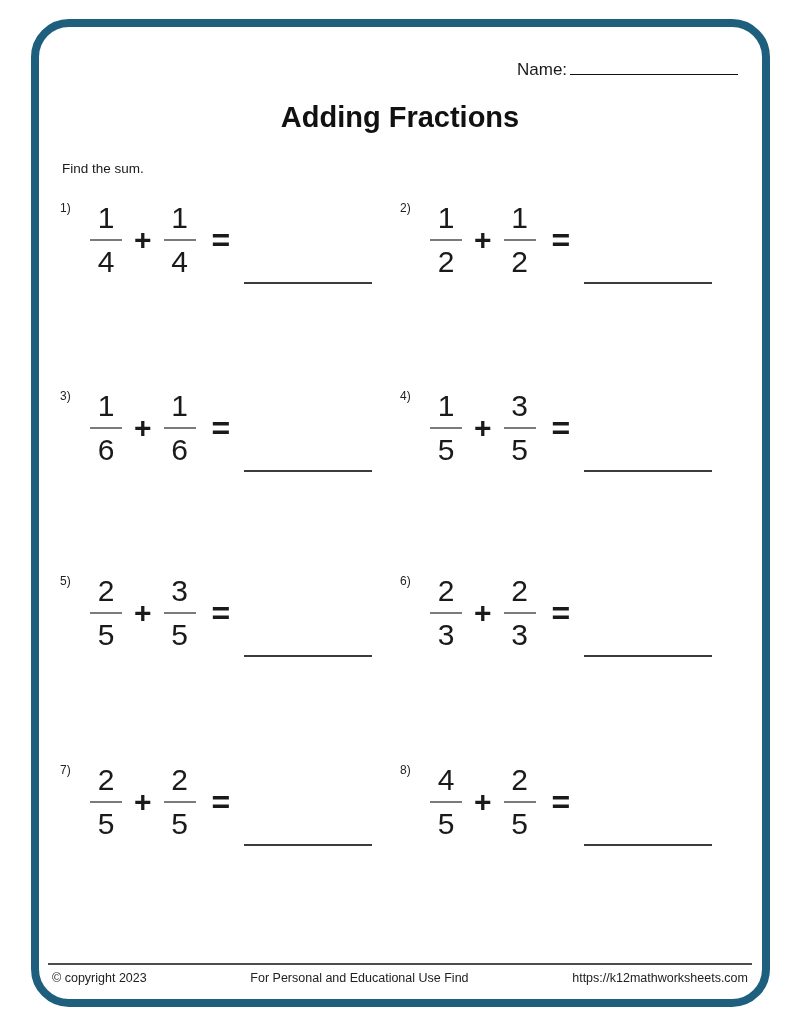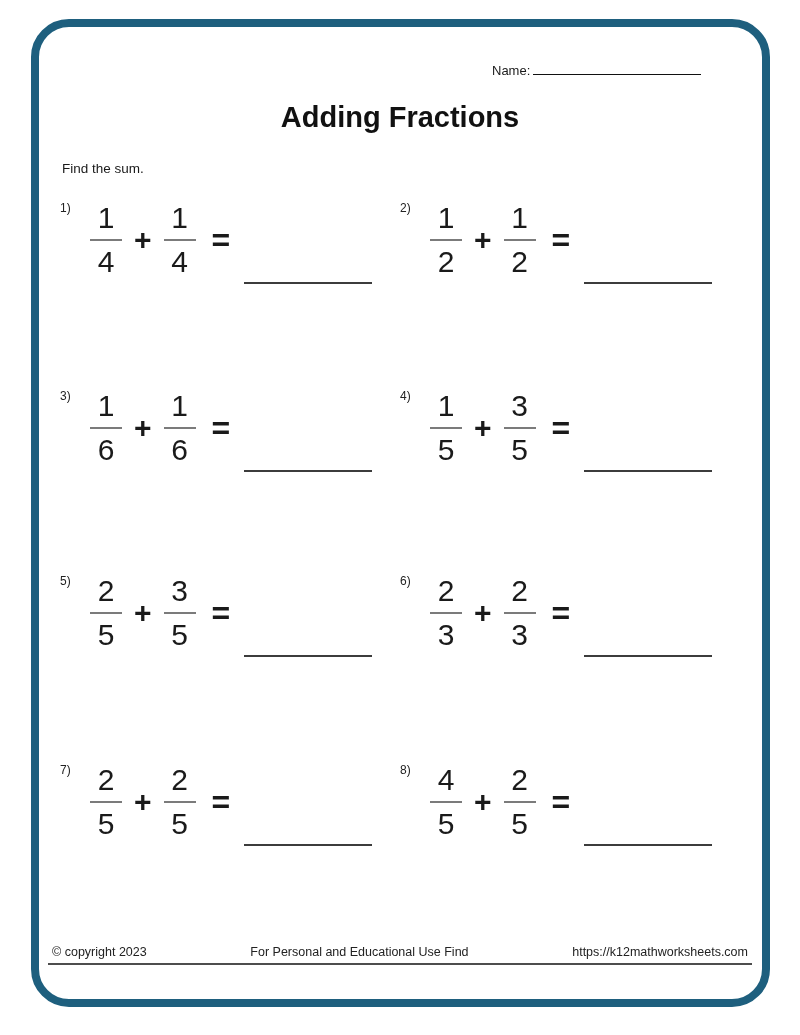--- a/index.html
+++ b/index.html
@@ -20,22 +20,22 @@
   .frame {
     position: absolute;
     left: 31px; top: 19px;
     width: 739px; height: 988px;
     border: 8px solid var(--border-color);
     border-radius: 38px;
     background: transparent;
   }
   .name-row {
     position: absolute;
-    left: 492px; top: 60px;
-    font-size: 13px;
+    left: 517px; top: 60px;
+    font-size: 17px;
     white-space: nowrap;
   }
   .name-blank {
     display: inline-block;
     width: 168px;
     height: 15px;
     border-bottom: 1.5px solid #111;
     margin-left: 3px;
   }
   .title {
@@ -101,21 +101,21 @@
     margin-bottom: -4px;
   }
   .footer-rule {
     position: absolute;
     left: 48px; top: 963px;
     width: 704px;
     border-top: 2px solid #4d4d4d;
   }
   .footer {
     position: absolute;
-    left: 52px; top: 945px;
+    left: 52px; top: 971px;
     width: 696px;
     display: flex;
     justify-content: space-between;
     align-items: flex-start;
     font-size: 12.5px;
     color: #222;
   }
 </style>
 </head>
 <body>

